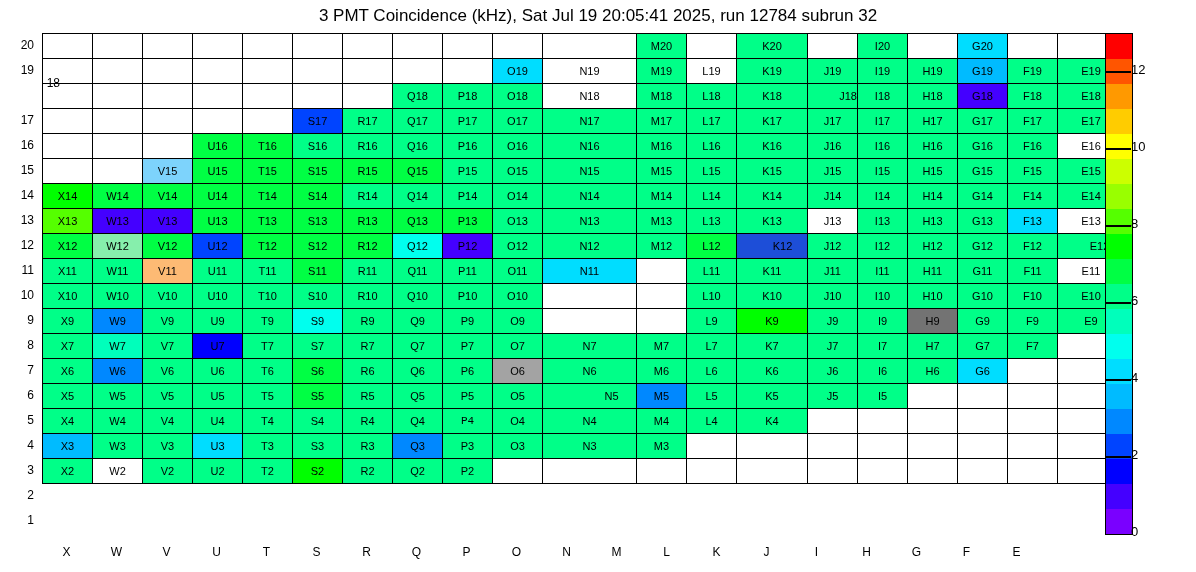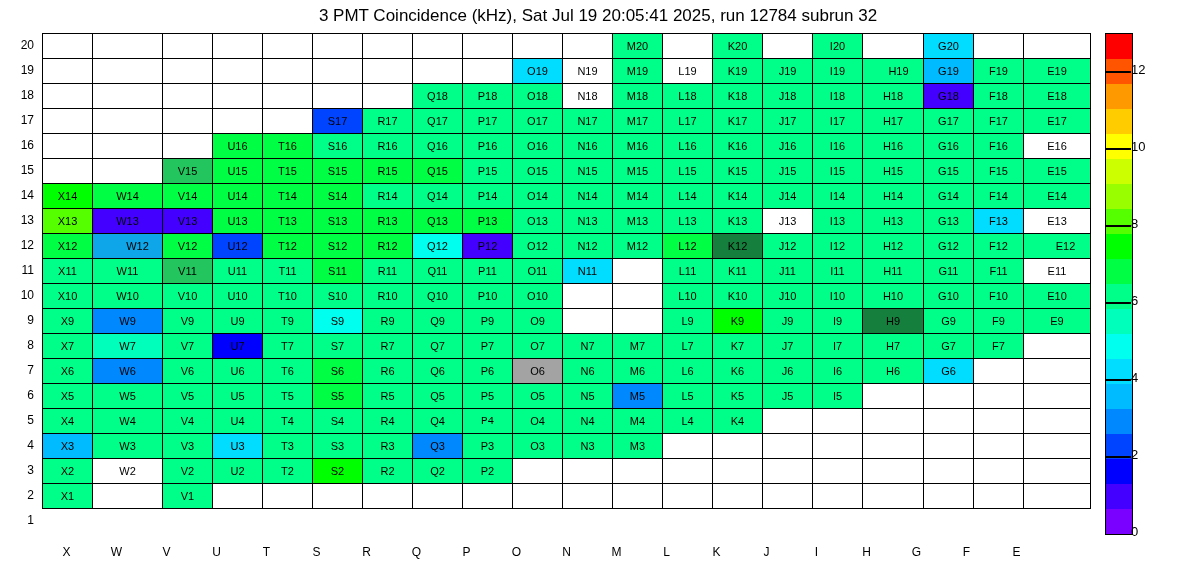--- a/index.html
+++ b/index.html
@@ -59,41 +59,41 @@
             <td class="empty"></td>
             <td class="empty"></td>
             <td class="empty"></td>
             <td style="background: rgb(0, 221, 255);">O19</td>
             <td style="background: rgb(255, 255, 255);">N19</td>
             <td style="background: rgb(0, 255, 136);">M19</td>
             <td style="background: rgb(255, 255, 255);">L19</td>
             <td style="background: rgb(0, 255, 136);">K19</td>
             <td style="background: rgb(0, 255, 136);">J19</td>
             <td style="background: rgb(0, 255, 136);">I19</td>
-            <td style="background: rgb(0, 255, 136); padding-left: 11px;">H19</td>
+            <td style="background: rgb(0, 255, 136);">H19</td>
             <td style="background: rgb(0, 187, 255);">G19</td>
             <td style="background: rgb(0, 255, 136);">F19</td>
             <td style="background: rgb(0, 255, 136);">E19</td>
           </tr>
           <tr>
             <td class="empty"></td>
             <td class="empty"></td>
             <td class="empty"></td>
             <td class="empty"></td>
             <td class="empty"></td>
             <td class="empty"></td>
             <td class="empty"></td>
             <td style="background: rgb(0, 255, 136);">Q18</td>
             <td style="background: rgb(0, 255, 136);">P18</td>
             <td style="background: rgb(0, 255, 136);">O18</td>
             <td style="background: rgb(255, 255, 255);">N18</td>
             <td style="background: rgb(0, 255, 136);">M18</td>
             <td style="background: rgb(0, 255, 136);">L18</td>
             <td style="background: rgb(0, 255, 136);">K18</td>
-            <td style="background: rgb(0, 255, 136);">J18</td>
+            <td style="background: rgb(0, 255, 136); text-align: right;">J18</td>
             <td style="background: rgb(0, 255, 136);">I18</td>
             <td style="background: rgb(0, 255, 136);">H18</td>
             <td style="background: rgb(68, 0, 255);">G18</td>
             <td style="background: rgb(0, 255, 136);">F18</td>
             <td style="background: rgb(0, 255, 136);">E18</td>
           </tr>
           <tr>
             <td class="empty"></td>
             <td class="empty"></td>
             <td class="empty"></td>
@@ -133,21 +133,21 @@
             <td style="background: rgb(0, 255, 136);">J16</td>
             <td style="background: rgb(0, 255, 136);">I16</td>
             <td style="background: rgb(0, 255, 136);">H16</td>
             <td style="background: rgb(0, 255, 136);">G16</td>
             <td style="background: rgb(0, 255, 136);">F16</td>
             <td style="background: rgb(255, 255, 255);">E16</td>
           </tr>
           <tr>
             <td class="empty"></td>
             <td class="empty"></td>
-            <td style="background: #22c55e;">V15</td>
+            <td style="background: #7dd3fc;">V15</td>
             <td style="background: rgb(0, 255, 68);">U15</td>
             <td style="background: rgb(0, 255, 68);">T15</td>
             <td style="background: rgb(0, 255, 68);">S15</td>
             <td style="background: rgb(0, 255, 68);">R15</td>
             <td style="background: rgb(0, 255, 68);">Q15</td>
             <td style="background: rgb(0, 255, 136);">P15</td>
             <td style="background: rgb(0, 255, 136);">O15</td>
             <td style="background: rgb(0, 255, 136);">N15</td>
             <td style="background: rgb(0, 255, 136);">M15</td>
             <td style="background: rgb(0, 255, 136);">L15</td>
@@ -198,44 +198,44 @@
             <td style="background: rgb(0, 255, 136);">K13</td>
             <td style="background: rgb(255, 255, 255);">J13</td>
             <td style="background: rgb(0, 255, 136);">I13</td>
             <td style="background: rgb(0, 255, 136);">H13</td>
             <td style="background: rgb(0, 255, 136);">G13</td>
             <td style="background: rgb(0, 221, 255);">F13</td>
             <td style="background: rgb(255, 255, 255);">E13</td>
           </tr>
           <tr>
             <td style="background: rgb(0, 255, 68);">X12</td>
-            <td style="background: #0ea5e9; padding-left: 20px;">W12</td>
+            <td style="background: #86efac;">W12</td>
             <td style="background: rgb(0, 255, 68);">V12</td>
             <td style="background: rgb(0, 68, 255);">U12</td>
             <td style="background: rgb(0, 255, 68);">T12</td>
             <td style="background: rgb(0, 255, 68);">S12</td>
             <td style="background: rgb(0, 255, 68);">R12</td>
             <td style="background: rgb(0, 255, 238);">Q12</td>
             <td style="background: rgb(68, 0, 255);">P12</td>
             <td style="background: rgb(0, 255, 136);">O12</td>
             <td style="background: rgb(0, 255, 136);">N12</td>
             <td style="background: rgb(0, 255, 136);">M12</td>
             <td style="background: rgb(0, 255, 68);">L12</td>
-            <td style="background: #15803d;">K12</td>
+            <td style="background: #1d4ed8; padding-left: 21px;">K12</td>
             <td style="background: rgb(0, 255, 136);">J12</td>
             <td style="background: rgb(0, 255, 136);">I12</td>
             <td style="background: rgb(0, 255, 136);">H12</td>
             <td style="background: rgb(0, 255, 136);">G12</td>
             <td style="background: rgb(0, 255, 136);">F12</td>
             <td style="background: rgb(0, 255, 136); padding-left: 17px;">E12</td>
           </tr>
           <tr>
             <td style="background: rgb(0, 255, 136);">X11</td>
             <td style="background: rgb(0, 255, 136);">W11</td>
-            <td style="background: #22c55e;">V11</td>
+            <td style="background: #fdba74;">V11</td>
             <td style="background: rgb(0, 255, 136);">U11</td>
             <td style="background: rgb(0, 255, 136);">T11</td>
             <td style="background: rgb(0, 255, 68);">S11</td>
             <td style="background: rgb(0, 255, 136);">R11</td>
             <td style="background: rgb(0, 255, 136);">Q11</td>
             <td style="background: rgb(0, 255, 136);">P11</td>
             <td style="background: rgb(0, 255, 136);">O11</td>
             <td style="background: rgb(0, 221, 255);">N11</td>
             <td class="empty"></td>
             <td style="background: rgb(0, 255, 136);">L11</td>
@@ -279,21 +279,21 @@
             <td style="background: rgb(0, 255, 136);">R9</td>
             <td style="background: rgb(0, 255, 136);">Q9</td>
             <td style="background: rgb(0, 255, 136);">P9</td>
             <td style="background: rgb(0, 255, 136);">O9</td>
             <td class="empty"></td>
             <td class="empty"></td>
             <td style="background: rgb(0, 255, 136);">L9</td>
             <td style="background: rgb(0, 255, 0);">K9</td>
             <td style="background: rgb(0, 255, 136);">J9</td>
             <td style="background: rgb(0, 255, 136);">I9</td>
-            <td style="background: #15803d;">H9</td>
+            <td style="background: #737373;">H9</td>
             <td style="background: rgb(0, 255, 136);">G9</td>
             <td style="background: rgb(0, 255, 136);">F9</td>
             <td style="background: rgb(0, 255, 136);">E9</td>
           </tr>
           <tr>
             <td style="background: rgb(0, 255, 136);">X7</td>
             <td style="background: rgb(0, 255, 187);">W7</td>
             <td style="background: rgb(0, 255, 136);">V7</td>
             <td style="background: rgb(0, 0, 255);">U7</td>
             <td style="background: rgb(0, 255, 136);">T7</td>
@@ -339,21 +339,21 @@
             <td style="background: rgb(0, 255, 136);">X5</td>
             <td style="background: rgb(0, 255, 136);">W5</td>
             <td style="background: rgb(0, 255, 136);">V5</td>
             <td style="background: rgb(0, 255, 136);">U5</td>
             <td style="background: rgb(0, 255, 136);">T5</td>
             <td style="background: rgb(0, 255, 68);">S5</td>
             <td style="background: rgb(0, 255, 136);">R5</td>
             <td style="background: rgb(0, 255, 136);">Q5</td>
             <td style="background: rgb(0, 255, 136);">P5</td>
             <td style="background: rgb(0, 255, 136);">O5</td>
-            <td style="background: rgb(0, 255, 136);">N5</td>
+            <td style="background: rgb(0, 255, 136); padding-left: 44px;">N5</td>
             <td style="background: rgb(0, 136, 255);">M5</td>
             <td style="background: rgb(0, 255, 136);">L5</td>
             <td style="background: rgb(0, 255, 136);">K5</td>
             <td style="background: rgb(0, 255, 136);">J5</td>
             <td style="background: rgb(0, 255, 136);">I5</td>
             <td class="empty"></td>
             <td class="empty"></td>
             <td class="empty"></td>
             <td class="empty"></td>
           </tr>
@@ -416,50 +416,28 @@
             <td class="empty"></td>
             <td class="empty"></td>
             <td class="empty"></td>
             <td class="empty"></td>
             <td class="empty"></td>
             <td class="empty"></td>
             <td class="empty"></td>
             <td class="empty"></td>
             <td class="empty"></td>
           </tr>
-          <tr>
-            <td style="background: rgb(0, 255, 136);">X1</td>
-            <td class="empty"></td>
-            <td style="background: rgb(0, 255, 136);">V1</td>
-            <td class="empty"></td>
-            <td class="empty"></td>
-            <td class="empty"></td>
-            <td class="empty"></td>
-            <td class="empty"></td>
-            <td class="empty"></td>
-            <td class="empty"></td>
-            <td class="empty"></td>
-            <td class="empty"></td>
-            <td class="empty"></td>
-            <td class="empty"></td>
-            <td class="empty"></td>
-            <td class="empty"></td>
-            <td class="empty"></td>
-            <td class="empty"></td>
-            <td class="empty"></td>
-            <td class="empty"></td>
-          </tr>
         </tbody>
     </table>
   </div>
 
   <div id="ylabels">
       <div class="ylab" style="top: 38px;">20</div>
       <div class="ylab" style="top: 63px;">19</div>
-      <div class="ylab" style="top: 88px;">18</div>
+      <div class="ylab" style="top: 76px; margin-left: 26px;">18</div>
       <div class="ylab" style="top: 113px;">17</div>
       <div class="ylab" style="top: 138px;">16</div>
       <div class="ylab" style="top: 163px;">15</div>
       <div class="ylab" style="top: 188px;">14</div>
       <div class="ylab" style="top: 213px;">13</div>
       <div class="ylab" style="top: 238px;">12</div>
       <div class="ylab" style="top: 263px;">11</div>
       <div class="ylab" style="top: 288px;">10</div>
       <div class="ylab" style="top: 313px;">9</div>
       <div class="ylab" style="top: 338px;">8</div>

